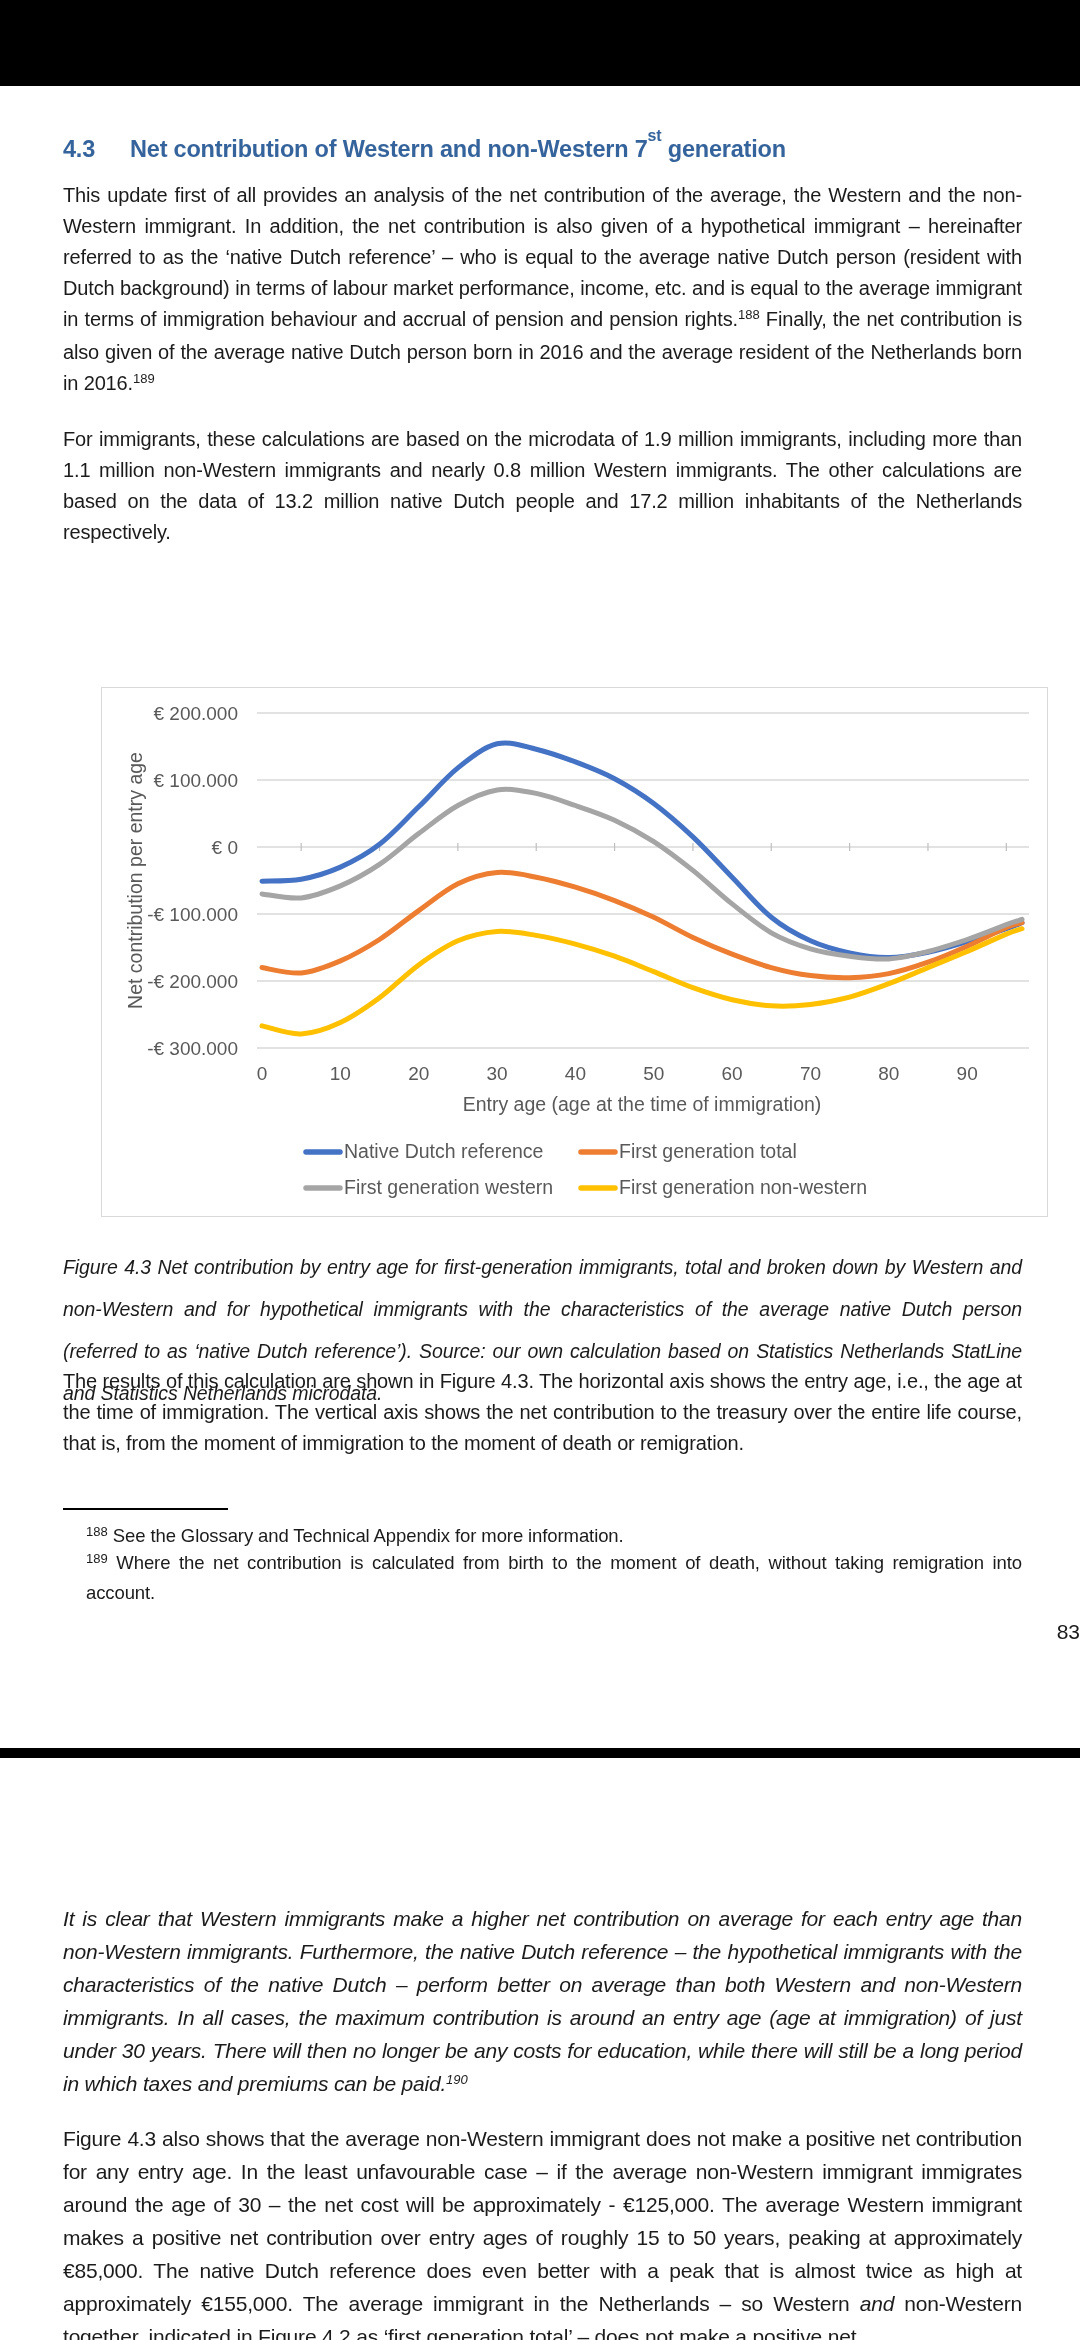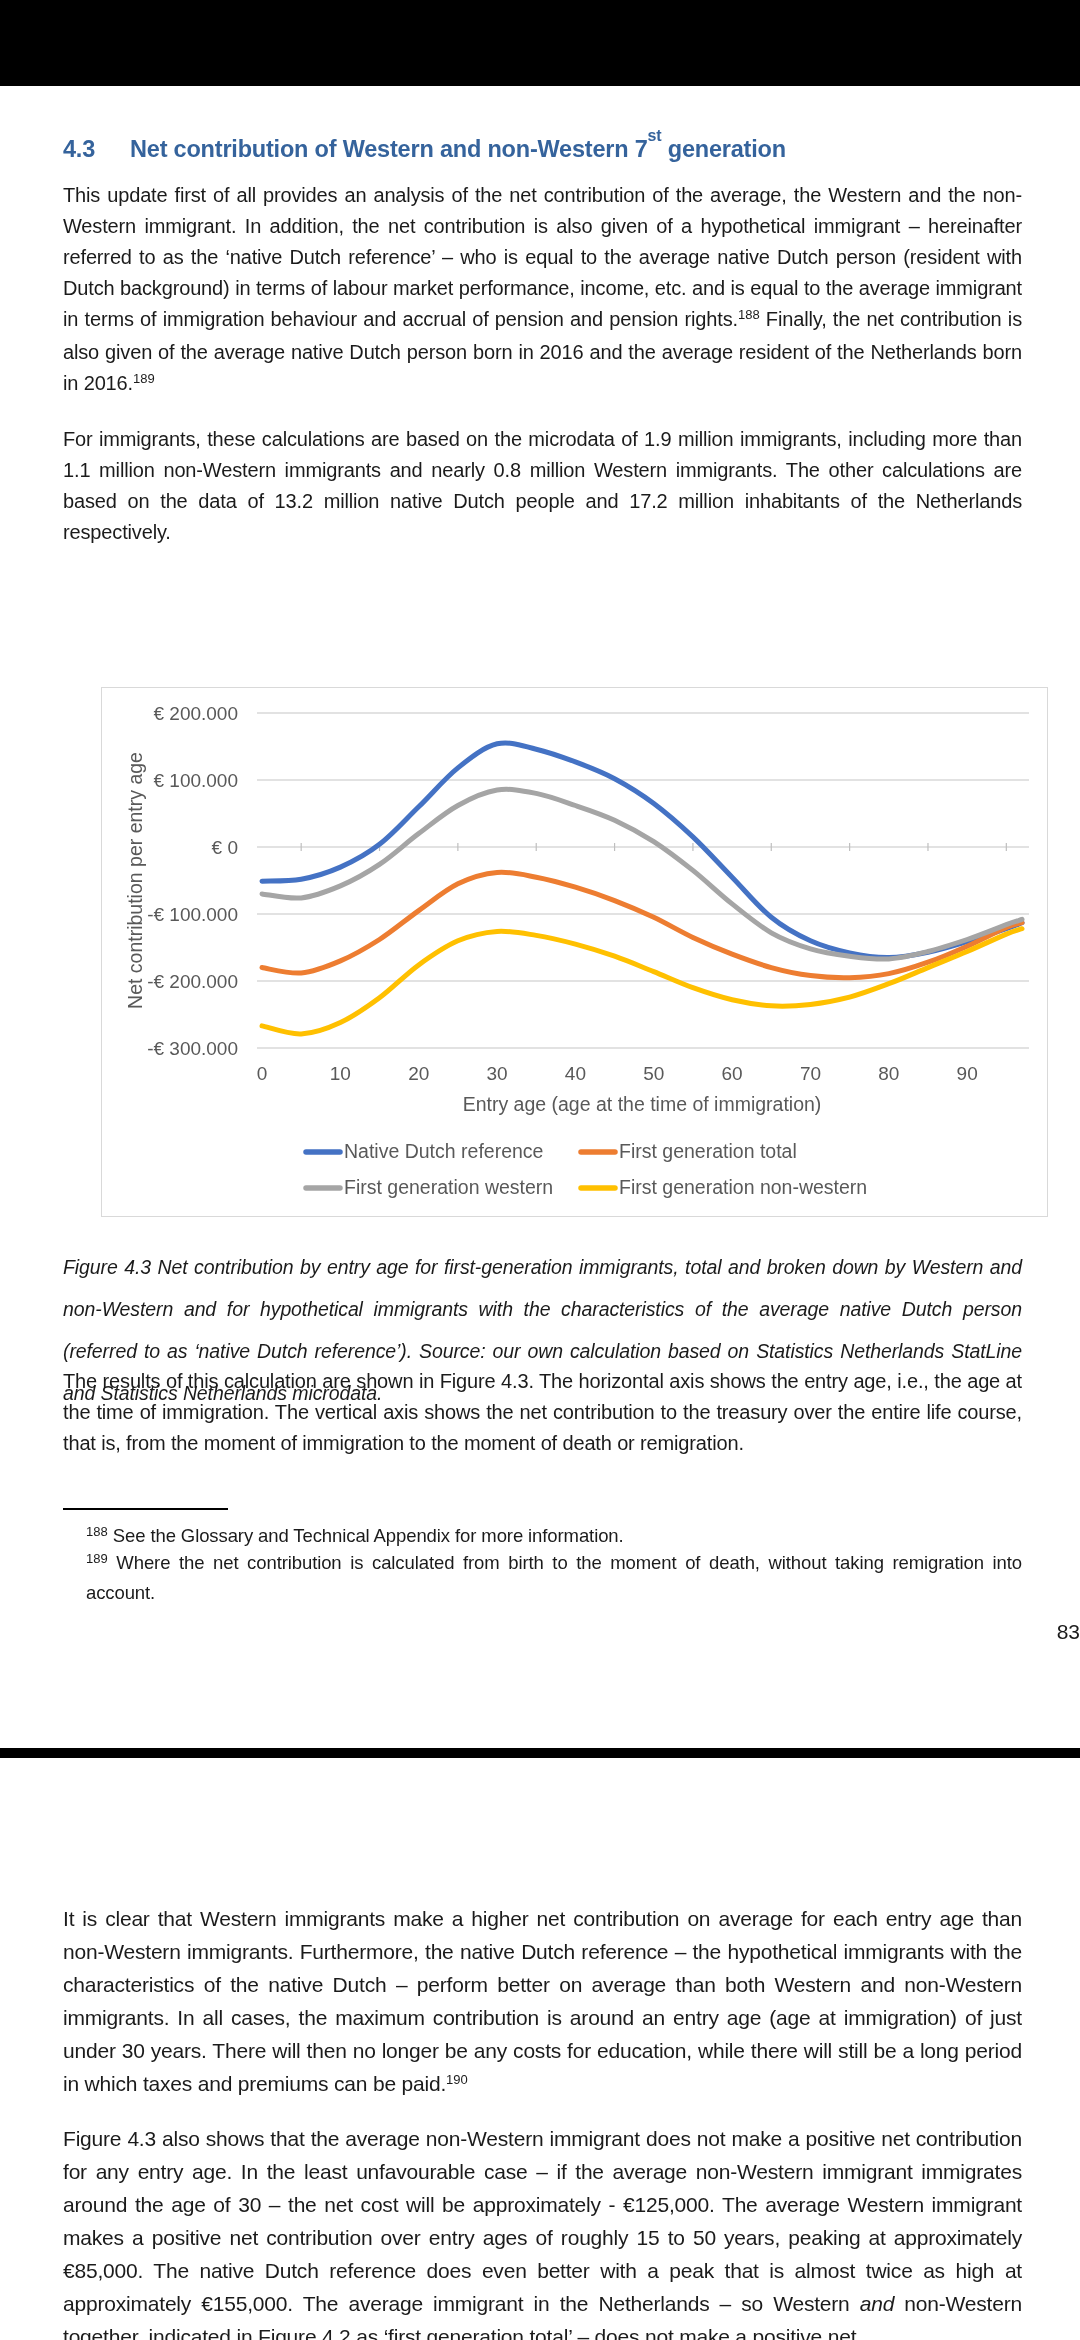--- a/index.html
+++ b/index.html
@@ -102,21 +102,21 @@
     <span class="fnref">188</span> <span>See the Glossary and Technical Appendix for more information.</span>
   </div>
   <div class="abs footnote" style="top:1549px;">
     <span class="fnref">189</span> <span>Where the net contribution is calculated from birth to the moment of death, without taking remigration into account.</span>
   </div>
 
   <div class="page-number">83</div>
 
   <div class="band" style="top:1748px;height:10px;"></div>
 
-  <div class="abs body-text2" style="top:1902px;">
+  <div class="abs body-text2" style="top:1902px;font-style:italic;">
     <span>It is clear that Western immigrants make a higher net contribution on average for each entry age than non-Western immigrants. Furthermore, the native Dutch reference – the hypothetical immigrants with the characteristics of the native Dutch – perform better on average than both Western and non-Western immigrants. In all cases, the maximum contribution is around an entry age (age at immigration) of just under 30 years. There will then no longer be any costs for education, while there will still be a long period in which taxes and premiums can be paid.</span><span class="fnref">190</span>
   </div>
 
   <div class="abs body-text2" style="top:2122px;">
     <span>Figure 4.3 also shows that the average non-Western immigrant does not make a positive net contribution for any entry age. In the least unfavourable case – if the average non-Western immigrant immigrates around the age of 30 – the net cost will be approximately - €125,000. The average Western immigrant makes a positive net contribution over entry ages of roughly 15 to 50 years, peaking at approximately €85,000. The native Dutch reference does even better with a peak that is almost twice as high at approximately €155,000. The average immigrant in the Netherlands – so Western </span><em>and</em><span> non-Western together, indicated in Figure 4.2 as ‘first generation total’ – does not make a positive net</span>
   </div>
 
 </div>
 
 </body></html>

